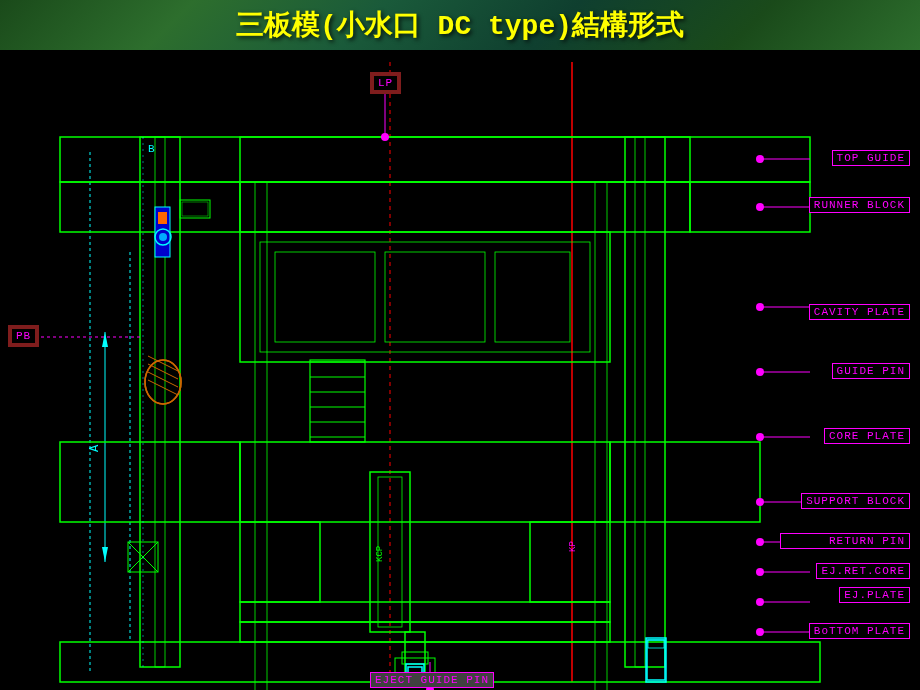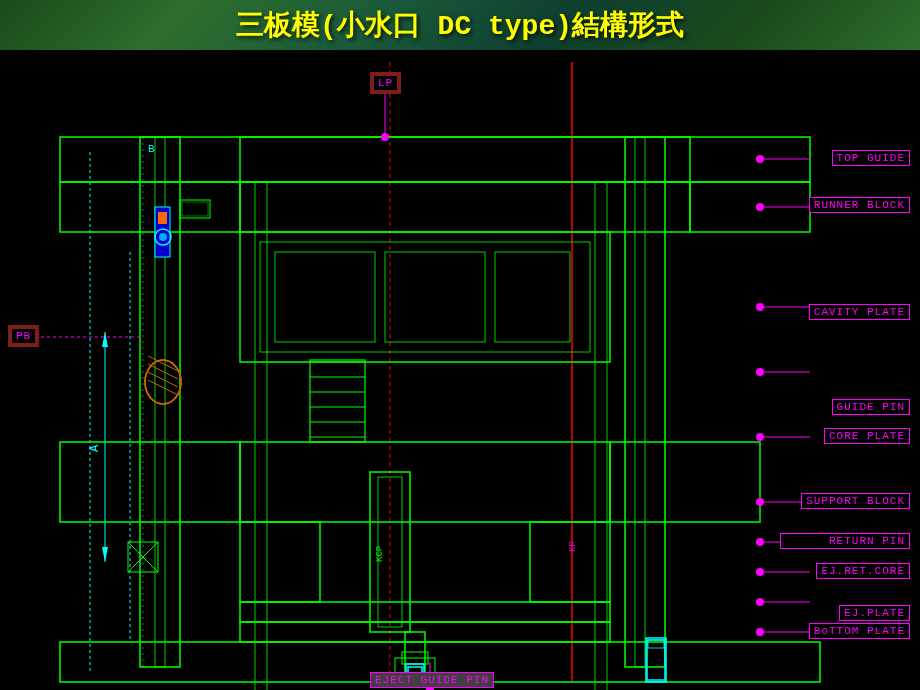--- a/index.html
+++ b/index.html
@@ -240,29 +240,29 @@
   <div class="label-other" style="left: 370px; top: 20px;">LP</div>
 
   <div class="label-other" style="left: 8px; top: 273px;">PB</div>
 
   <div class="label-right" style="top: 98px;">TOP GUIDE</div>
 
   <div class="label-right" style="top: 145px;">RUNNER BLOCK</div>
 
   <div class="label-right" style="top: 252px;">CAVITY PLATE</div>
 
-  <div class="label-right" style="top: 311px; margin-top: 36px;">GUIDE PIN</div>
+  <div class="label-right" style="top: 311px;">GUIDE PIN</div>
 
   <div class="label-right" style="top: 376px;">CORE PLATE</div>
 
   <div class="label-right" style="top: 441px;">SUPPORT BLOCK</div>
 
   <div class="label-right" style="top: 481px; padding-left: 48px;">RETURN PIN</div>
 
   <div class="label-right" style="top: 511px;">EJ.RET.CORE</div>
 
-  <div class="label-right" style="top: 553px; font-family: Liberation Mono, monospace;">EJ.PLATE</div>
+  <div class="label-right" style="top: 535px; font-family: Liberation Mono, monospace;">EJ.PLATE</div>
 
   <div class="label-right" style="top: 571px;">BoTTOM PLATE</div>
 
   <div class="label-bottom" style="bottom: 2px; left: 370px;">EJECT GUIDE PIN</div>
 
 </div>
 
 </body></html>

